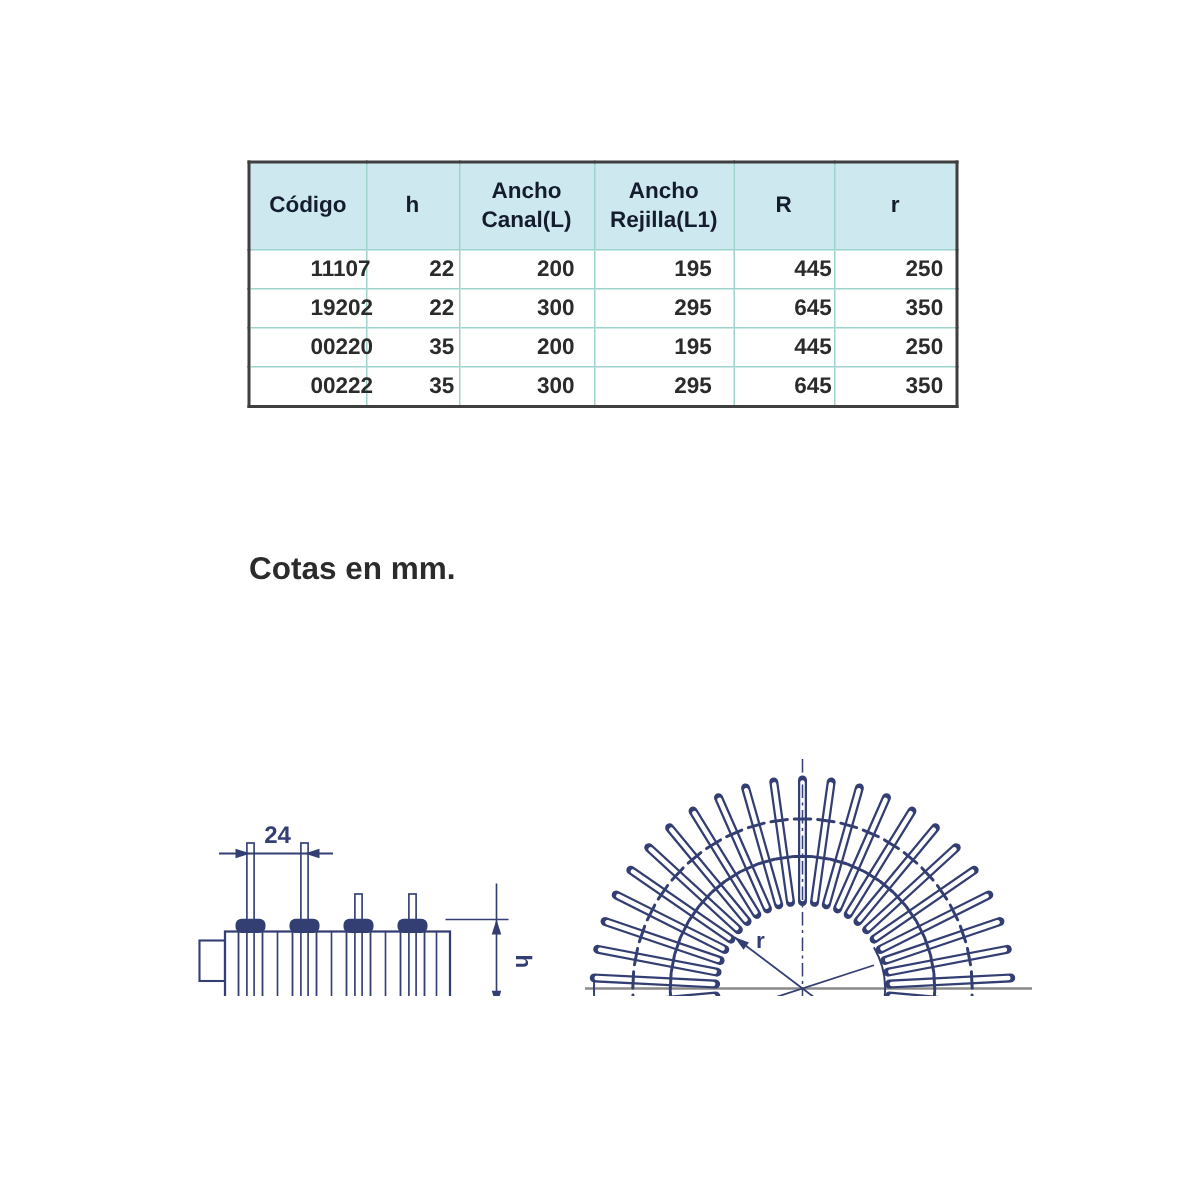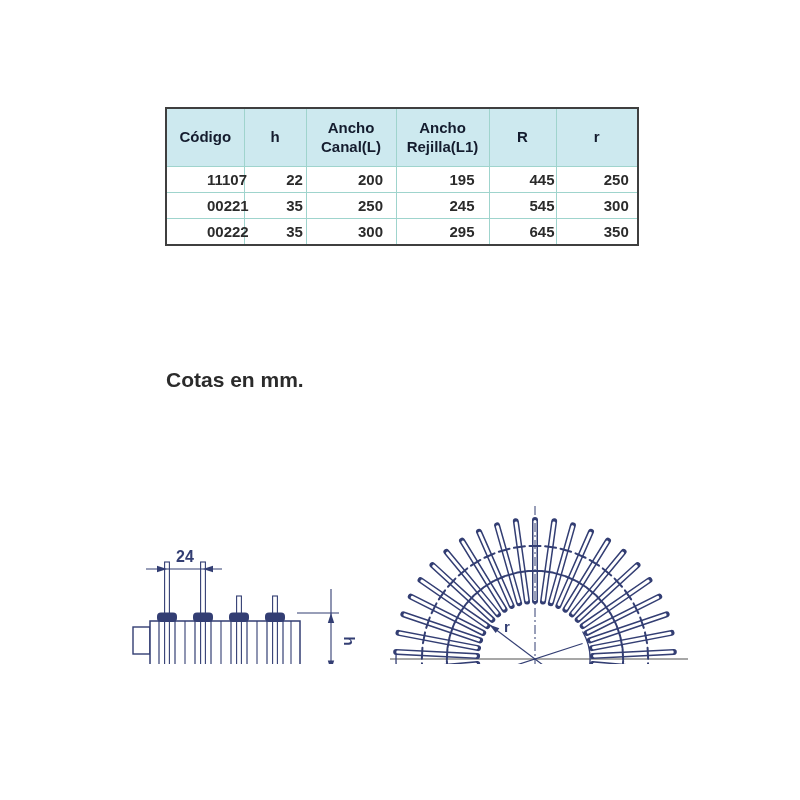--- a/index.html
+++ b/index.html
@@ -72,26 +72,34 @@
     <tbody id="body-rows">
         <tr>
           <td>11107</td>
           <td>22</td>
           <td>200</td>
           <td>195</td>
           <td>445</td>
           <td>250</td>
         </tr>
         <tr>
-          <td>00221</td>
+          <td>19202</td>
+          <td>22</td>
+          <td>300</td>
+          <td>295</td>
+          <td>645</td>
+          <td>350</td>
+        </tr>
+        <tr>
+          <td>00220</td>
           <td>35</td>
+          <td>200</td>
+          <td>195</td>
+          <td>445</td>
           <td>250</td>
-          <td>245</td>
-          <td>545</td>
-          <td>300</td>
         </tr>
         <tr>
           <td>00222</td>
           <td>35</td>
           <td>300</td>
           <td>295</td>
           <td>645</td>
           <td>350</td>
         </tr>
       </tbody>

